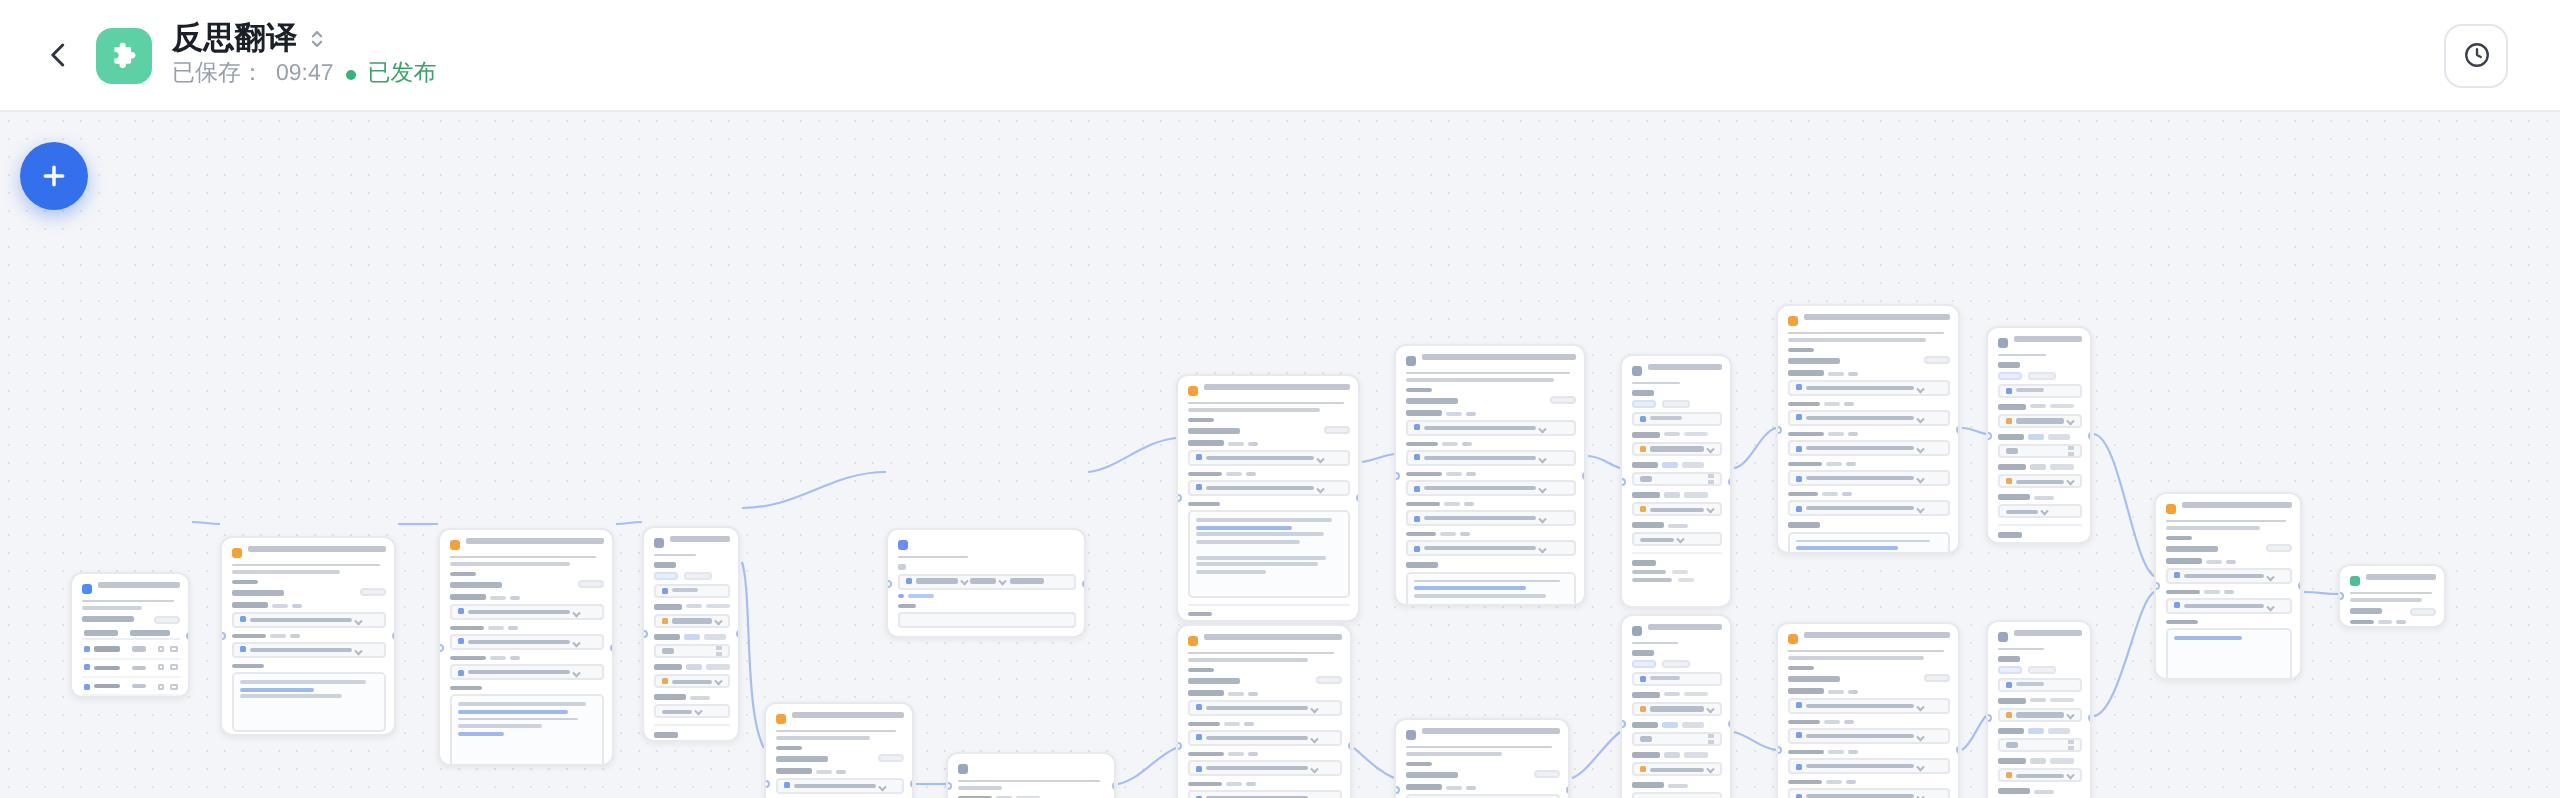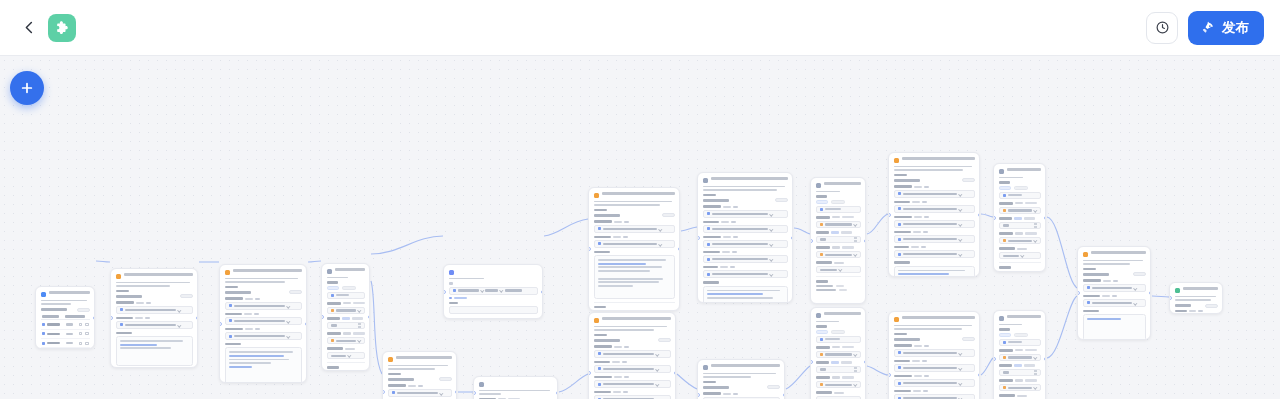--- a/index.html
+++ b/index.html
@@ -176,38 +176,47 @@
       <polyline points="15 4 7 12 15 20"></polyline>
     </svg>
   </div>
 
   <div class="app-icon">
     <svg width="17" height="17" viewBox="0 0 24 24" fill="#ffffff">
       <path d="M10.3 3.2c1.3 0 2.3 1 2.3 2.2 0 .3-.1.6-.2.9h2.9c.6 0 1 .4 1 1v2.8c.3-.1.6-.2.9-.2 1.2 0 2.2 1 2.2 2.3s-1 2.3-2.2 2.3c-.3 0-.6-.1-.9-.2v2.9c0 .6-.4 1-1 1h-2.8c.1.3.2.6.2.9 0 1.2-1 2.2-2.3 2.2s-2.3-1-2.3-2.2c0-.3.1-.6.2-.9H5.5c-.6 0-1-.4-1-1v-2.9c.3.1.6.2.9.2 1.2 0 2.2-1 2.2-2.3s-1-2.3-2.2-2.3c-.3 0-.6.1-.9.2V7.3c0-.6.4-1 1-1h2.9c-.1-.3-.2-.6-.2-.9 0-1.2 1-2.2 2.3-2.2z"></path>
     </svg>
   </div>
 
+  <div class="title-block">
+    <div class="title-row">
+      <span class="app-title">反思翻译</span>
+      <span class="sort-icon">
+        <svg width="9" height="11" viewBox="0 0 12 16" fill="none" stroke="currentColor" stroke-width="1.6" stroke-linecap="round" stroke-linejoin="round">
+          <polyline points="3 6 6 3 9 6"></polyline>
+          <polyline points="3 10 6 13 9 10"></polyline>
+        </svg>
+      </span>
+    </div>
+    <div class="meta-row">
+      <span class="meta-saved">已保存：</span>
+      <span class="meta-saved">09:47</span>
+      <span class="meta-dot"></span>
+      <span class="meta-status">已发布</span>
+    </div>
+  </div>
 
   <div class="header-spacer"></div>
 
   <div class="hist-btn">
     <svg width="15" height="15" viewBox="0 0 24 24" fill="none" stroke="currentColor" stroke-width="1.9" stroke-linecap="round" stroke-linejoin="round">
       <circle cx="12" cy="12" r="8.6"></circle>
       <polyline points="12 7.4 12 12 15 13.6"></polyline>
     </svg>
   </div>
 
-  <button class="publish-btn">
-    <svg width="14" height="14" viewBox="0 0 24 24" fill="#ffffff">
-      <path d="M14.2 3.1c3 .6 5.6 3 6.6 6 .2.5-.2 1-.7.9-1-.2-2.2 0-3.3.6l-5.6 3.2-3-3 3.2-5.6c.6-1.1.8-2.3.6-3.3-.1-.5.4-.9.9-.8z" transform="translate(-0.5 0)"></path>
-      <path d="M8.8 15.6 6.4 13.2l-2.6 1.1c-.6.3-.8 1-.4 1.5l3.8 3.8c.5.4 1.2.2 1.5-.4l1.1-2.6z" opacity=".85"></path>
-      <circle cx="15.2" cy="8.6" r="1.5" fill="#2f6fed"></circle>
-    </svg>
-    <span>发布</span>
-  </button>
 </div>
 
 <div class="canvas">
 
   <div class="add-fab">
     <svg width="16" height="16" viewBox="0 0 24 24" fill="none" stroke="currentColor" stroke-width="2.6" stroke-linecap="round">
       <line x1="12" y1="5.5" x2="12" y2="18.5"></line>
       <line x1="5.5" y1="12" x2="18.5" y2="12"></line>
     </svg>
   </div>

